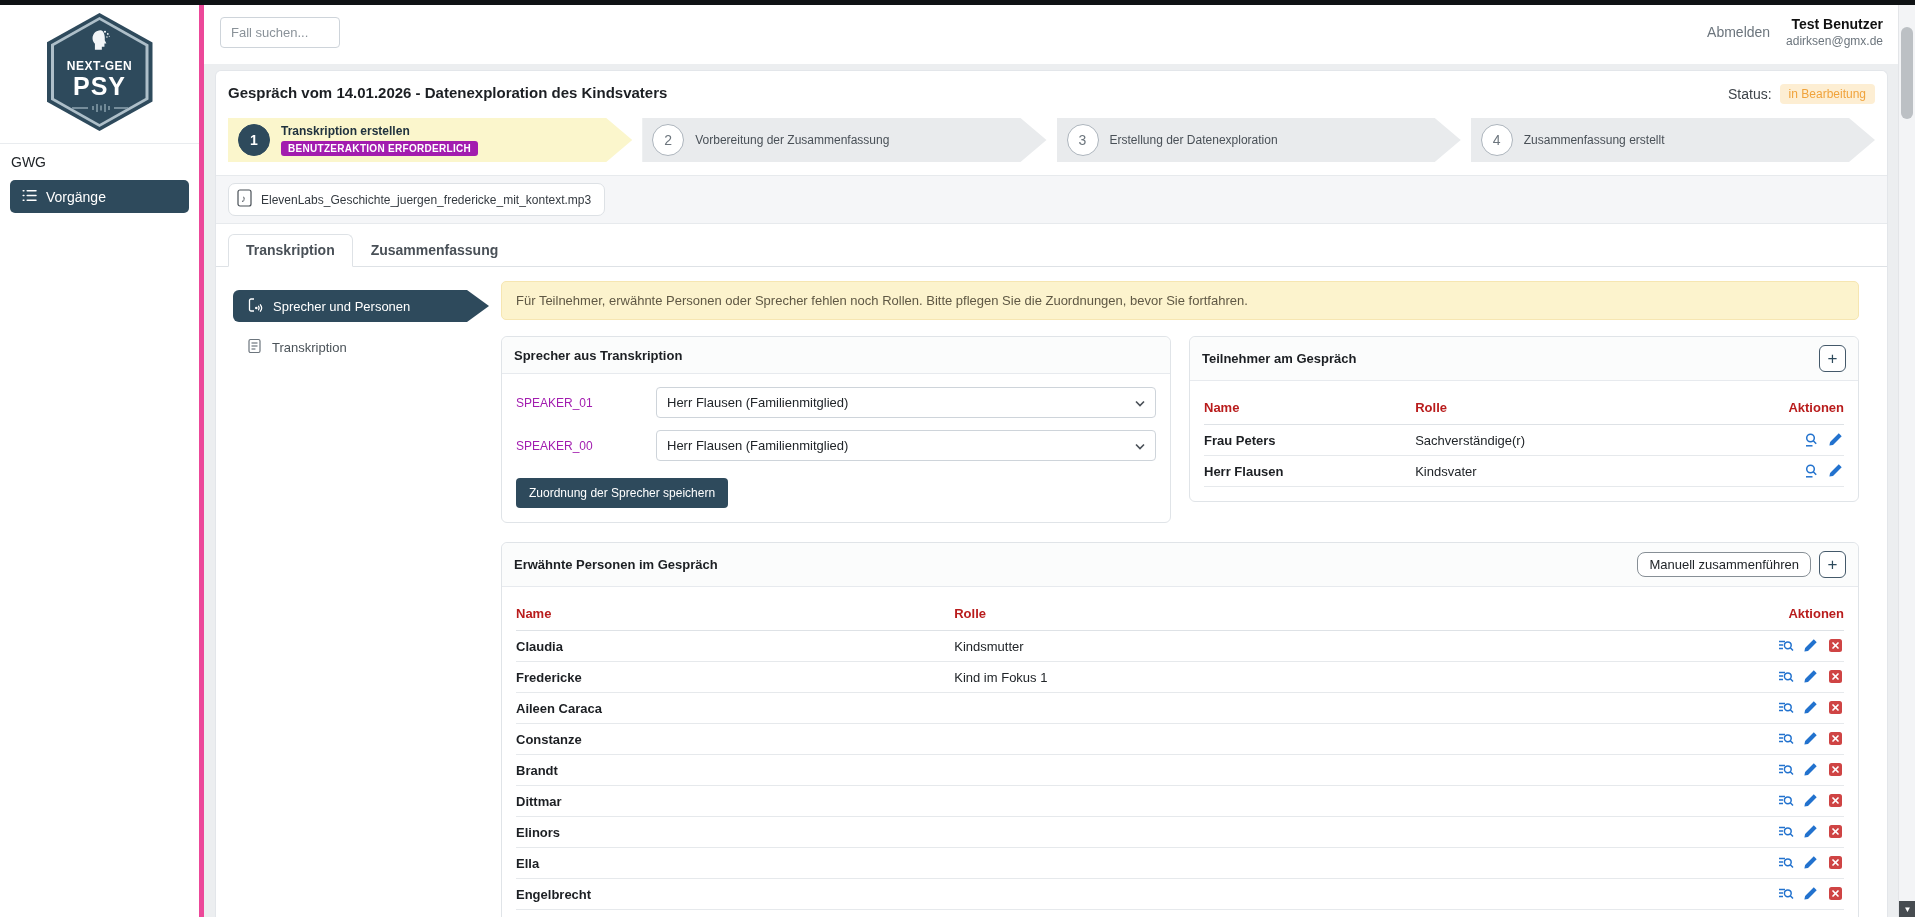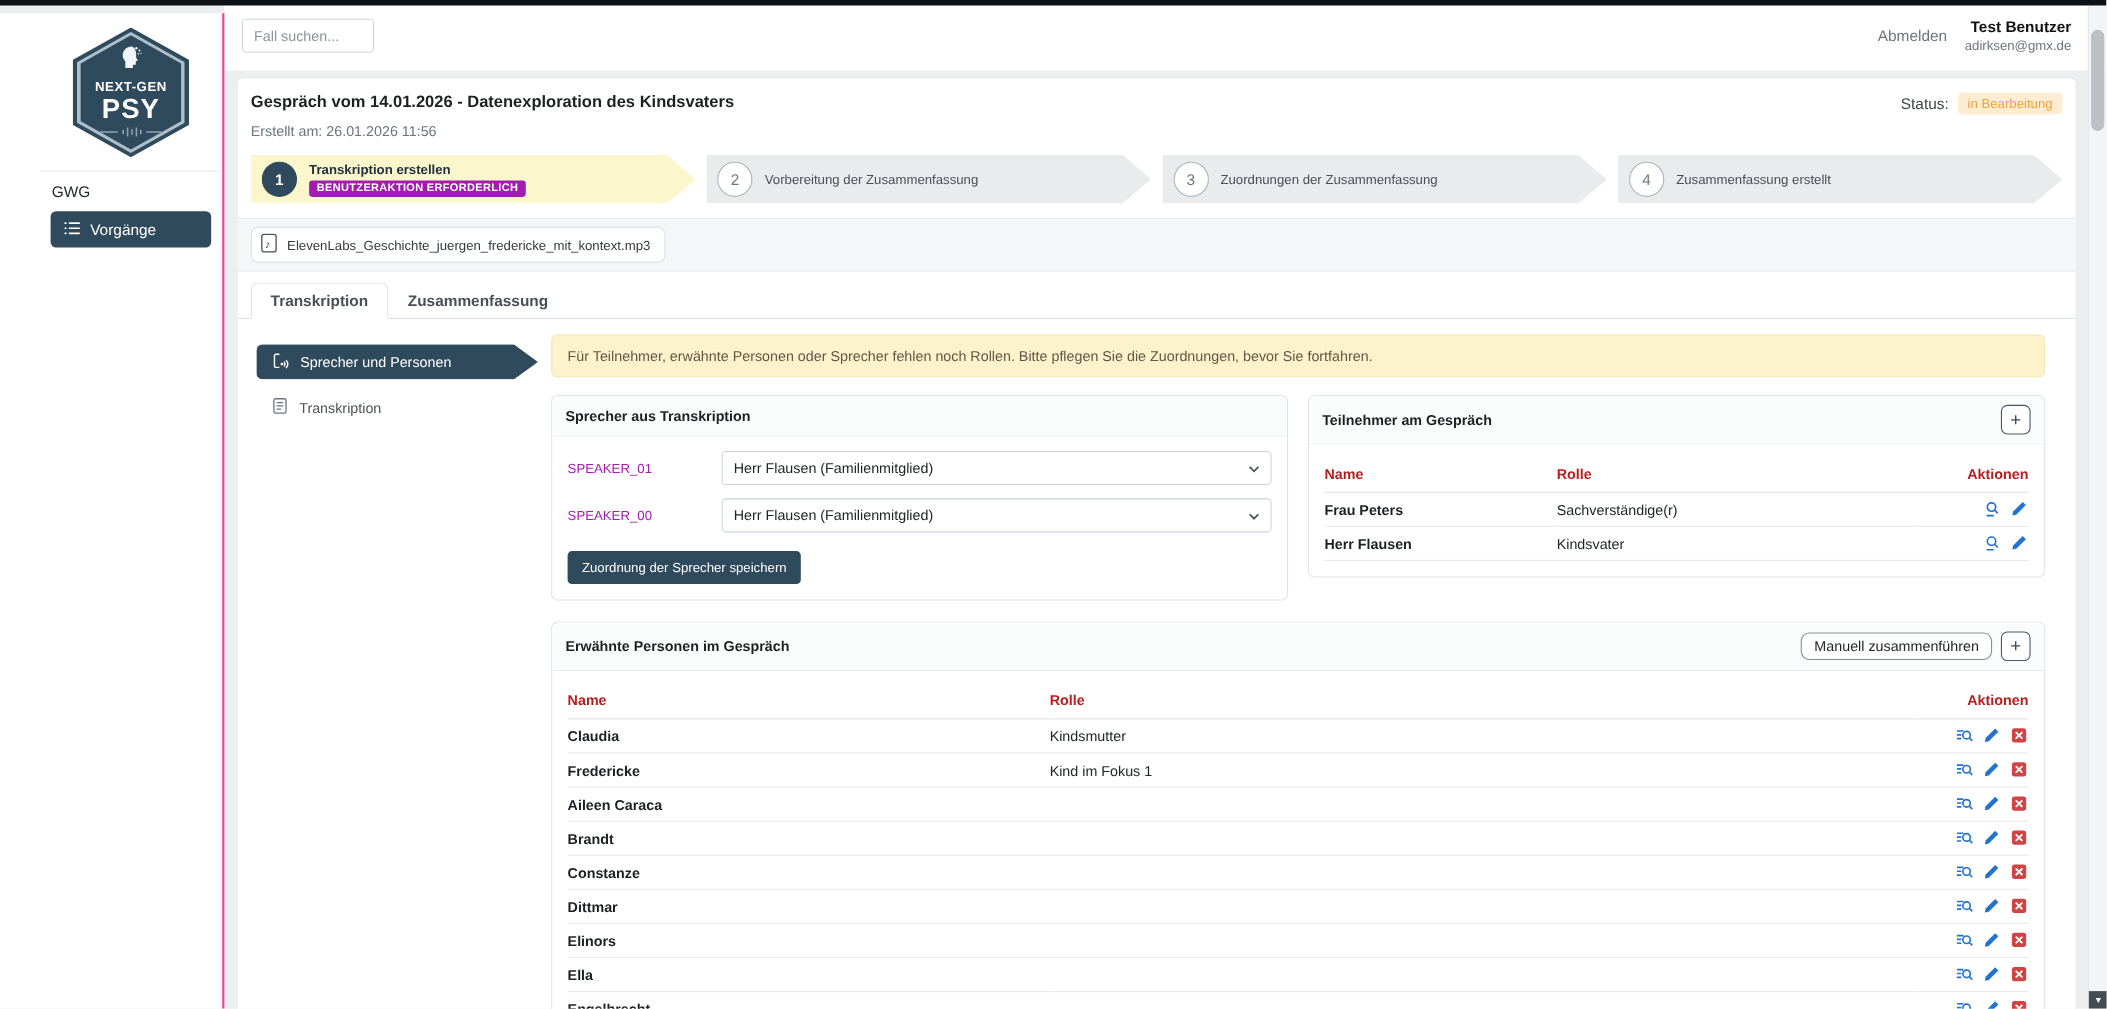--- a/index.html
+++ b/index.html
@@ -2,21 +2,21 @@
 <html lang="de"><head>
 <meta charset="utf-8">
 <style>
   * { box-sizing: border-box; margin: 0; padding: 0; }
   html,body { width:1915px; height:917px; overflow:hidden; }
   body { font-family:"Liberation Sans", sans-serif; background:#eceef0; color:#212529; position:relative; }
 
   .topstrip { position:absolute; top:0; left:0; width:100%; height:5px; background:#0f1214; z-index:60; }
 
   
-  .sidebar { position:absolute; left:0; top:12px; bottom:0; width:204px; background:#fff; border-right:2px solid #ec4899; padding-top:13px; z-index:10;padding-left:36px; }
+  .sidebar { position:absolute; left:0; top:0; bottom:0; width:204px; background:#fff; border-right:5px solid #ec4899; padding-top:13px; z-index:10; }
   .logo-wrap { display:flex; justify-content:center; }
   .hex { clip-path:polygon(50% 0,100% 25%,100% 75%,50% 100%,0 75%,0 25%); display:flex; align-items:center; justify-content:center; }
   .hex-outer { width:106px; height:118px; background:#2e4a5c; }
   .hex-ring  { width:98px;  height:110px; background:#aebfc9; }
   .hex-inner { width:92px; height:104px; background:#2e4a5c; flex-direction:column; }
   .logo-name { color:#fff; font-weight:bold; font-size:12px; letter-spacing:.5px; margin-top:2px; }
   .logo-psy  { color:#fff; font-weight:bold; font-size:25px; letter-spacing:1px; line-height:26px; }
   .side-divider { border-top:1px solid #e9ecef; margin:12px 0 10px; }
   .side-group { padding:0 11px; font-size:14px; color:#212529; margin-bottom:10px; }
   .nav-item { margin:0 10px; height:33px; border-radius:5px; background:#2e4a5c; color:#fff; display:flex; align-items:center; gap:9px; padding:0 12px; font-size:14px; cursor:pointer; }
@@ -176,21 +176,20 @@
   <div class="card">
 
     <div class="card-head">
       <div class="head-row">
         <div class="case-title">Gespräch vom 14.01.2026 - Datenexploration des Kindsvaters</div>
         <div class="status-wrap">
           <span>Status:</span>
           <span class="status-badge">in Bearbeitung</span>
         </div>
       </div>
-      <div class="created">Erstellt am: 26.01.2026 11:56</div>
     </div>
 
     <div class="steps">
 
         <div class="step step-active">
           <div class="step-circle">1</div>
           <div>
             <div class="step-label">Transkription erstellen</div>
             <span class="step-badge">BENUTZERAKTION ERFORDERLICH</span>
           </div>
@@ -200,21 +199,21 @@
           <div class="step-circle">2</div>
           <div>
             <div class="step-label">Vorbereitung der Zusammenfassung</div>
 
           </div>
         </div>
 
         <div class="step">
           <div class="step-circle">3</div>
           <div>
-            <div class="step-label">Zuordnungen der Zusammenfassung</div>
+            <div class="step-label">Erstellung der Datenexploration</div>
 
           </div>
         </div>
 
         <div class="step">
           <div class="step-circle">4</div>
           <div>
             <div class="step-label">Zusammenfassung erstellt</div>
 
           </div>
@@ -497,55 +496,55 @@
                               <line x1="5" y1="5" x2="10" y2="10"></line>
                               <line x1="10" y1="5" x2="5" y2="10"></line>
                             </g>
                           </svg>
                       </button>
                     </span>
                     </td>
                   </tr>
 
                   <tr>
+                    <td class="cell-name">Constanze</td>
+                    <td></td>
+                    <td>
+                      <span class="actions-cell">
+                      <button class="act-icon">
+                        <svg width="16" height="16" viewBox="0 0 16 16">
+                            <g fill="none" stroke="#2272ce" stroke-width="1.5">
+                              <line x1="1" y1="3.5" x2="7" y2="3.5"></line>
+                              <line x1="1" y1="7" x2="5" y2="7"></line>
+                              <line x1="1" y1="10.5" x2="5" y2="10.5"></line>
+                              <circle cx="9.8" cy="7.3" r="3.4"></circle>
+                              <line x1="12.3" y1="9.8" x2="15" y2="12.5"></line>
+                            </g>
+                          </svg>
+                      </button>
+                      <button class="act-icon">
+                        <svg width="15" height="15" viewBox="0 0 15 15">
+                            <path d="M10.8 1.3 L13.7 4.2 L5 12.9 L1.4 13.6 L2.1 10 Z" fill="#2272ce"></path>
+                          </svg>
+                      </button>
+                      <button class="act-icon">
+                        <svg width="15" height="15" viewBox="0 0 15 15">
+                            <rect x="1" y="1" width="13" height="13" rx="2.5" fill="#cf4444"></rect>
+                            <g stroke="#fff" stroke-width="1.7" stroke-linecap="round">
+                              <line x1="5" y1="5" x2="10" y2="10"></line>
+                              <line x1="10" y1="5" x2="5" y2="10"></line>
+                            </g>
+                          </svg>
+                      </button>
+                    </span>
+                    </td>
+                  </tr>
+
+                  <tr>
                     <td class="cell-name">Brandt</td>
-                    <td></td>
-                    <td>
-                      <span class="actions-cell">
-                      <button class="act-icon">
-                        <svg width="16" height="16" viewBox="0 0 16 16">
-                            <g fill="none" stroke="#2272ce" stroke-width="1.5">
-                              <line x1="1" y1="3.5" x2="7" y2="3.5"></line>
-                              <line x1="1" y1="7" x2="5" y2="7"></line>
-                              <line x1="1" y1="10.5" x2="5" y2="10.5"></line>
-                              <circle cx="9.8" cy="7.3" r="3.4"></circle>
-                              <line x1="12.3" y1="9.8" x2="15" y2="12.5"></line>
-                            </g>
-                          </svg>
-                      </button>
-                      <button class="act-icon">
-                        <svg width="15" height="15" viewBox="0 0 15 15">
-                            <path d="M10.8 1.3 L13.7 4.2 L5 12.9 L1.4 13.6 L2.1 10 Z" fill="#2272ce"></path>
-                          </svg>
-                      </button>
-                      <button class="act-icon">
-                        <svg width="15" height="15" viewBox="0 0 15 15">
-                            <rect x="1" y="1" width="13" height="13" rx="2.5" fill="#cf4444"></rect>
-                            <g stroke="#fff" stroke-width="1.7" stroke-linecap="round">
-                              <line x1="5" y1="5" x2="10" y2="10"></line>
-                              <line x1="10" y1="5" x2="5" y2="10"></line>
-                            </g>
-                          </svg>
-                      </button>
-                    </span>
-                    </td>
-                  </tr>
-
-                  <tr>
-                    <td class="cell-name">Constanze</td>
                     <td></td>
                     <td>
                       <span class="actions-cell">
                       <button class="act-icon">
                         <svg width="16" height="16" viewBox="0 0 16 16">
                             <g fill="none" stroke="#2272ce" stroke-width="1.5">
                               <line x1="1" y1="3.5" x2="7" y2="3.5"></line>
                               <line x1="1" y1="7" x2="5" y2="7"></line>
                               <line x1="1" y1="10.5" x2="5" y2="10.5"></line>
                               <circle cx="9.8" cy="7.3" r="3.4"></circle>

